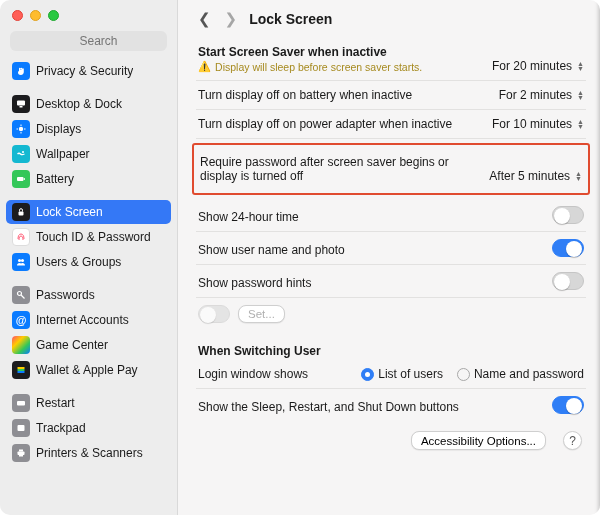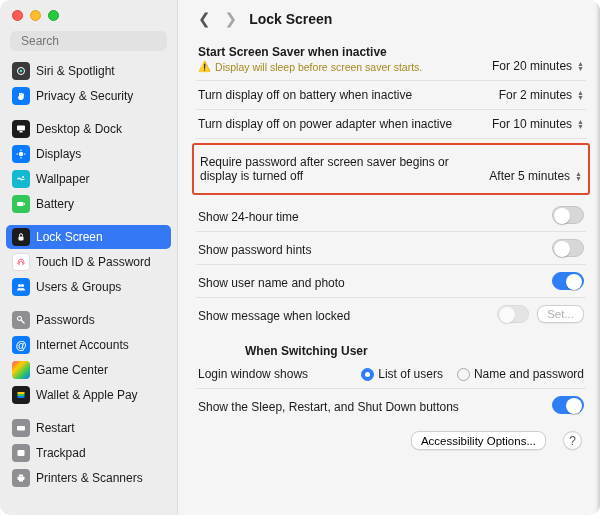--- a/index.html
+++ b/index.html
@@ -7,21 +7,21 @@
   .window { width: 600px; height: 515px; display: flex; background: #fff; border-radius: 10px; overflow: hidden; position: relative; }
   .shadow-col { position:absolute; right:0; top:0; bottom:0; width:6px; box-shadow: inset -4px 0 4px -3px rgba(0,0,0,0.25); pointer-events:none; }
   
   .sidebar { width: 178px; background: #ededed; display:flex; flex-direction:column; border-right:1px solid #d9d9d9; }
   .traffic { display:flex; gap:7px; padding:10px 12px 6px; }
   .tl { width:11px; height:11px; border-radius:50%; }
   .tl.red{background:#ff5f57;border:1px solid #e24238;}
   .tl.yellow{background:#febc2e;border:1px solid #dfa11f;}
   .tl.green{background:#28c840;border:1px solid #1fa82f;}
   .search { margin:4px 10px 8px; background:#e2e2e2; border-radius:6px; display:flex; align-items:center; padding:3px 6px; color:#8a8a8a; }
-  .search input { border:none; background:transparent; outline:none; font-size:12px; color:#b91c1c; flex:1; margin-left:5px; }
+  .search input { border:none; background:transparent; outline:none; font-size:12px; color:#b91c1c; flex:1; margin-left:5px;text-align:center; }
   .nav { flex:1; overflow-y:auto; padding:0 6px 8px; }
   .nav-item { display:flex; align-items:center; padding:3px 6px; border-radius:5px; margin-bottom:1px; cursor:default; }
   .nav-item.selected { background:#3478f6; color:#fff; }
   .nav-item .lbl { margin-left:6px; font-size:12px; white-space:nowrap; overflow:hidden; text-overflow:ellipsis; }
   .nav-sep { height:8px; }
   .app-ic { width:18px; height:18px; border-radius:4px; display:flex; align-items:center; justify-content:center; color:#fff; }
   
   .main { flex:1; background:#f6f5f5; display:flex; flex-direction:column; }
   .mhead { display:flex; align-items:center; gap:10px; padding:10px 18px 6px; }
   .mhead .title { font-size:14px; font-weight:600; }
@@ -30,21 +30,21 @@
   .content { flex:1; overflow-y:auto; padding:4px 14px 10px 18px; }
   .row { display:flex; align-items:flex-end; justify-content:space-between; padding:7px 2px; border-bottom:1px solid #e2e1e0; gap:8px; }
   .row.no-bb { border-bottom:none; }
   .row .left { flex:1; }
   .row .rlabel { font-size:12px; color:#1a1a1a; }
   .warn-line { display:flex; align-items:center; gap:4px; font-size:10.5px; color:#a68a1f; margin-top:1px;}
   .sel { display:flex; align-items:center; font-size:12px; color:#1a1a1a; gap:3px; }
   .stepper { display:inline-flex; flex-direction:column; line-height:5px; font-size:7px; color:#6b6b6b; margin-left:2px;}
   .hl { border:2px solid #e04b2f; border-radius:3px; padding:6px 4px; margin:4px -4px; }
   .hl .row { border-bottom:none; padding:4px 2px; }
-  .section-title { font-weight:600; font-size:12px; padding:14px 2px 2px;margin-left:47px; }
+  .section-title { font-weight:600; font-size:12px; padding:14px 2px 2px; }
   
   .toggle { width:32px; height:18px; border-radius:9px; background:#d7d7d7; position:relative; border:0.5px solid #c5c5c5;}
   .toggle .knob { width:16px; height:16px; border-radius:50%; background:#fff; position:absolute; top:0.5px; left:1px; box-shadow:0 1px 1px rgba(0,0,0,0.25);}
   .toggle.on { background:#2f7ef6; border-color:#2f7ef6;}
   .toggle.on .knob { left:auto; right:1px; }
   .toggle.dis { opacity:0.55; }
   
   .radio { width:13px; height:13px; border-radius:50%; border:1px solid #a8a8a8; display:inline-flex; align-items:center; justify-content:center; margin-right:4px; vertical-align:middle;}
   .radio.on { border-color:#2f7ef6; background:#2f7ef6; }
   .radio.on::after { content:""; width:5px; height:5px; border-radius:50%; background:#fff;}
@@ -69,29 +69,20 @@
       <div class="tl green"></div>
     </div>
     <div class="search">
       <svg class="ic" viewBox="0 0 16 16">
           <circle cx="7" cy="7" r="4.5" fill="none" stroke="#8a8a8a" stroke-width="1.5"></circle>
           <line x1="10.5" y1="10.5" x2="14" y2="14" stroke="#8a8a8a" stroke-width="1.5"></line>
         </svg>
       <input placeholder="Search" style="">
     </div>
     <div class="nav">
-      <div class="nav-item">
-        <div class="app-ic" style="background:#3a3a3c">
-            <svg width="10" height="10" viewBox="0 0 10 10">
-              <circle cx="5" cy="5" r="3.5" fill="none" stroke="#fff" stroke-width="1"></circle>
-              <circle cx="5" cy="5" r="1.3" fill="#40e0d0"></circle>
-            </svg>
-          </div>
-        <span class="lbl">Siri &amp; Spotlight</span>
-      </div>
       <div class="nav-item">
         <div class="app-ic" style="background:#0a7bff">
             <svg width="10" height="10" viewBox="0 0 10 10">
               <path d="M3 5V2.5a.8.8 0 011.6 0V5m0-2.5a.8.8 0 011.6 0V5m0-2a.8.8 0 011.6 0V6c0 1.5-1 3-3 3S2 8 2 6.5 3 5 3 5z" fill="#fff"></path>
             </svg>
           </div>
         <span class="lbl">Privacy &amp; Security</span>
       </div>
       <div class="nav-sep"></div>
       <div class="nav-item">
@@ -298,40 +289,37 @@
         <div class="left">
             <div class="rlabel">Show 24-hour time</div>
           </div>
         <div class="toggle">
             <div class="knob"></div>
           </div>
       </div>
 
       <div class="row">
         <div class="left">
+            <div class="rlabel">Show user name and photo</div>
+          </div>
+        <div class="toggle on">
+            <div class="knob"></div>
+          </div>
+      </div>
+
+      <div class="row">
+        <div class="left">
             <div class="rlabel">Show password hints</div>
           </div>
         <div class="toggle">
             <div class="knob"></div>
           </div>
       </div>
 
-      <div class="row">
-        <div class="left">
-            <div class="rlabel">Show user name and photo</div>
-          </div>
-        <div class="toggle on">
-            <div class="knob"></div>
-          </div>
-      </div>
-
       <div class="row no-bb">
-        <div class="left">
-            <div class="rlabel">Show message when locked</div>
-          </div>
         <div style="display:flex;align-items:center;gap:8px">
           <div class="toggle dis">
               <div class="knob"></div>
             </div>
           <button class="btn dis">Set...</button>
         </div>
       </div>
 
       <div class="section-title">When Switching User</div>
 

